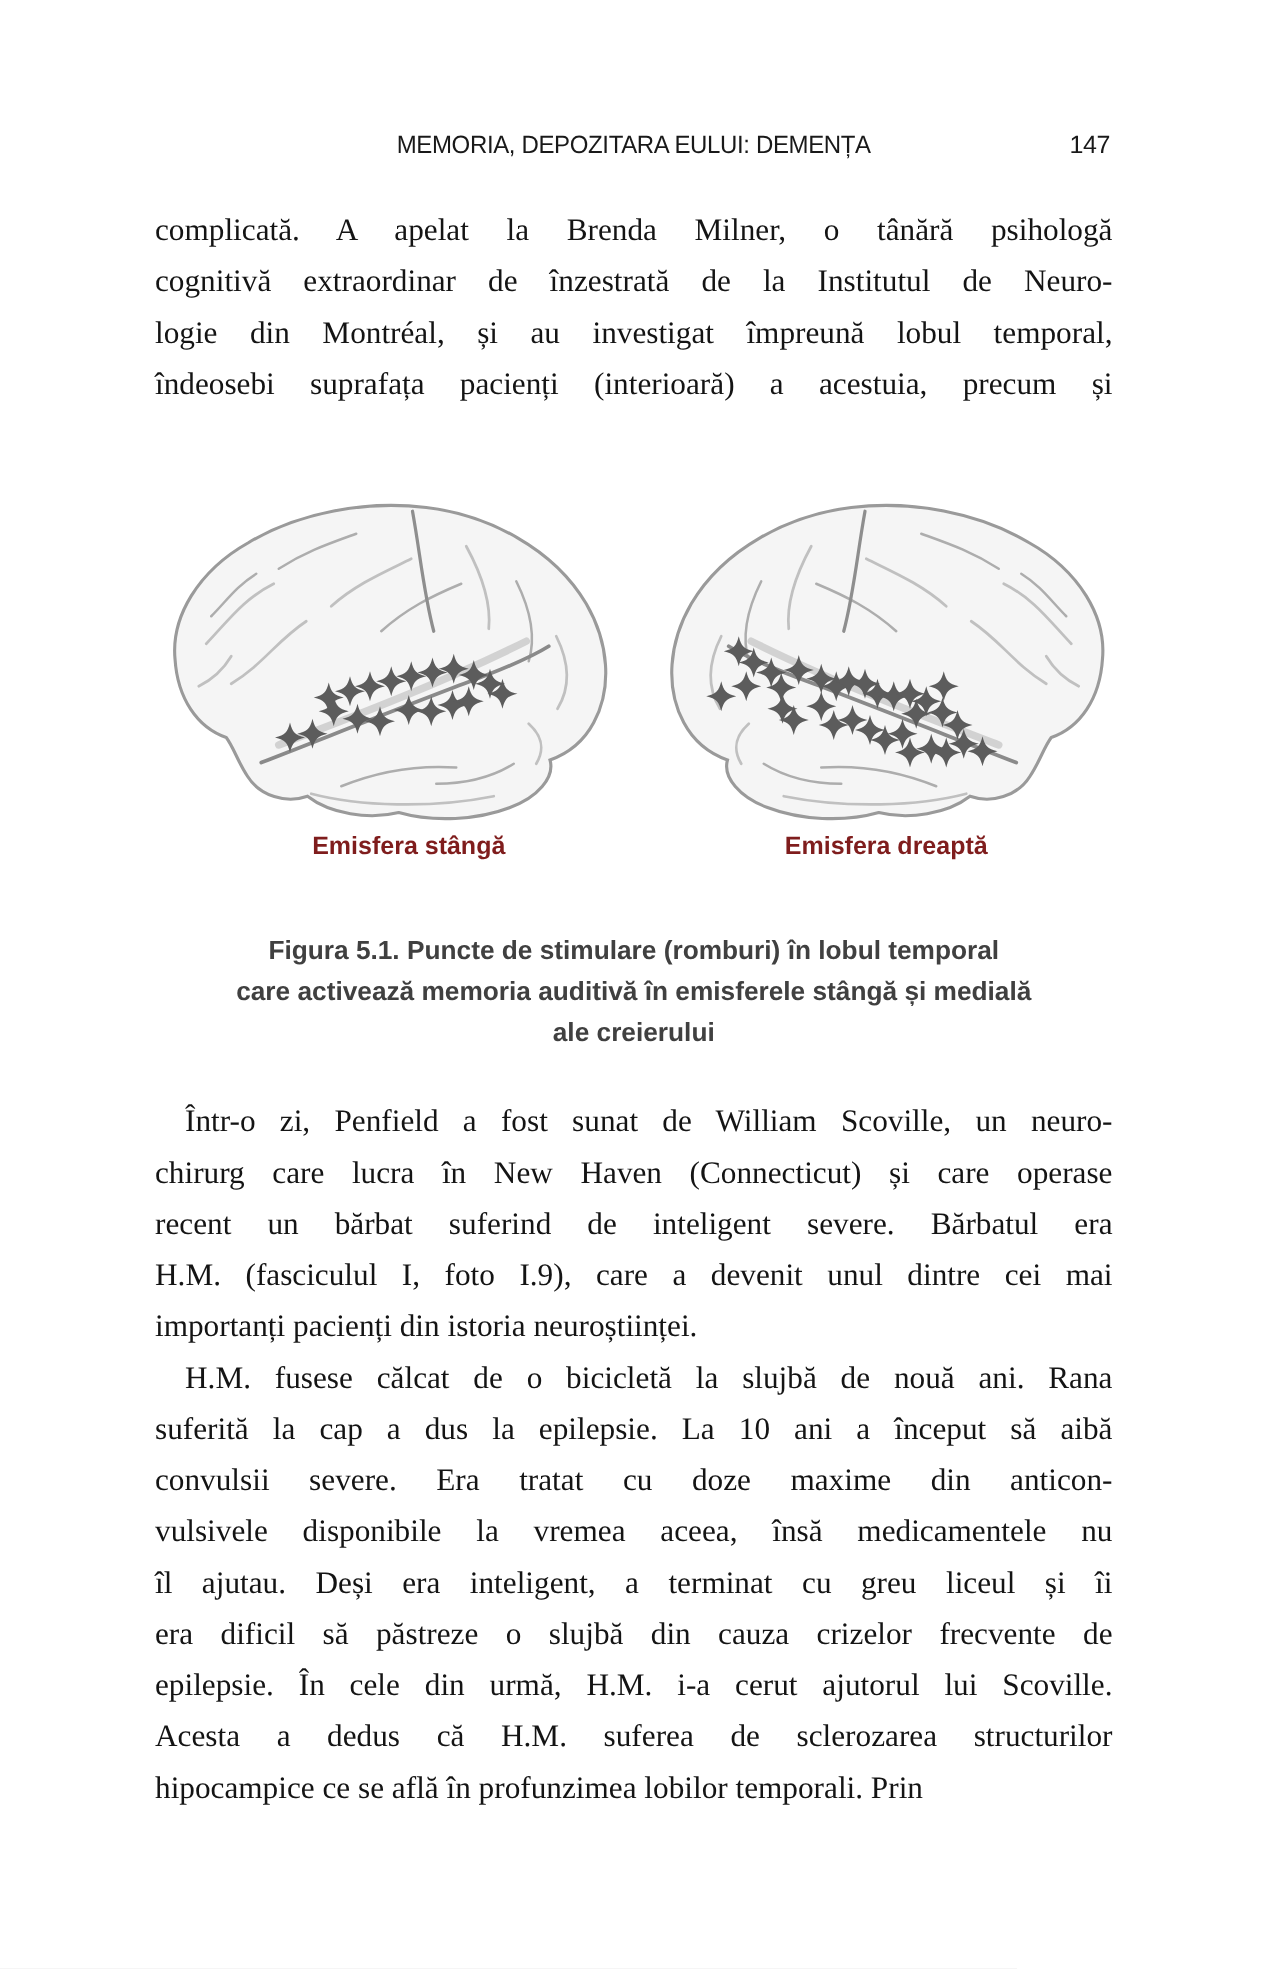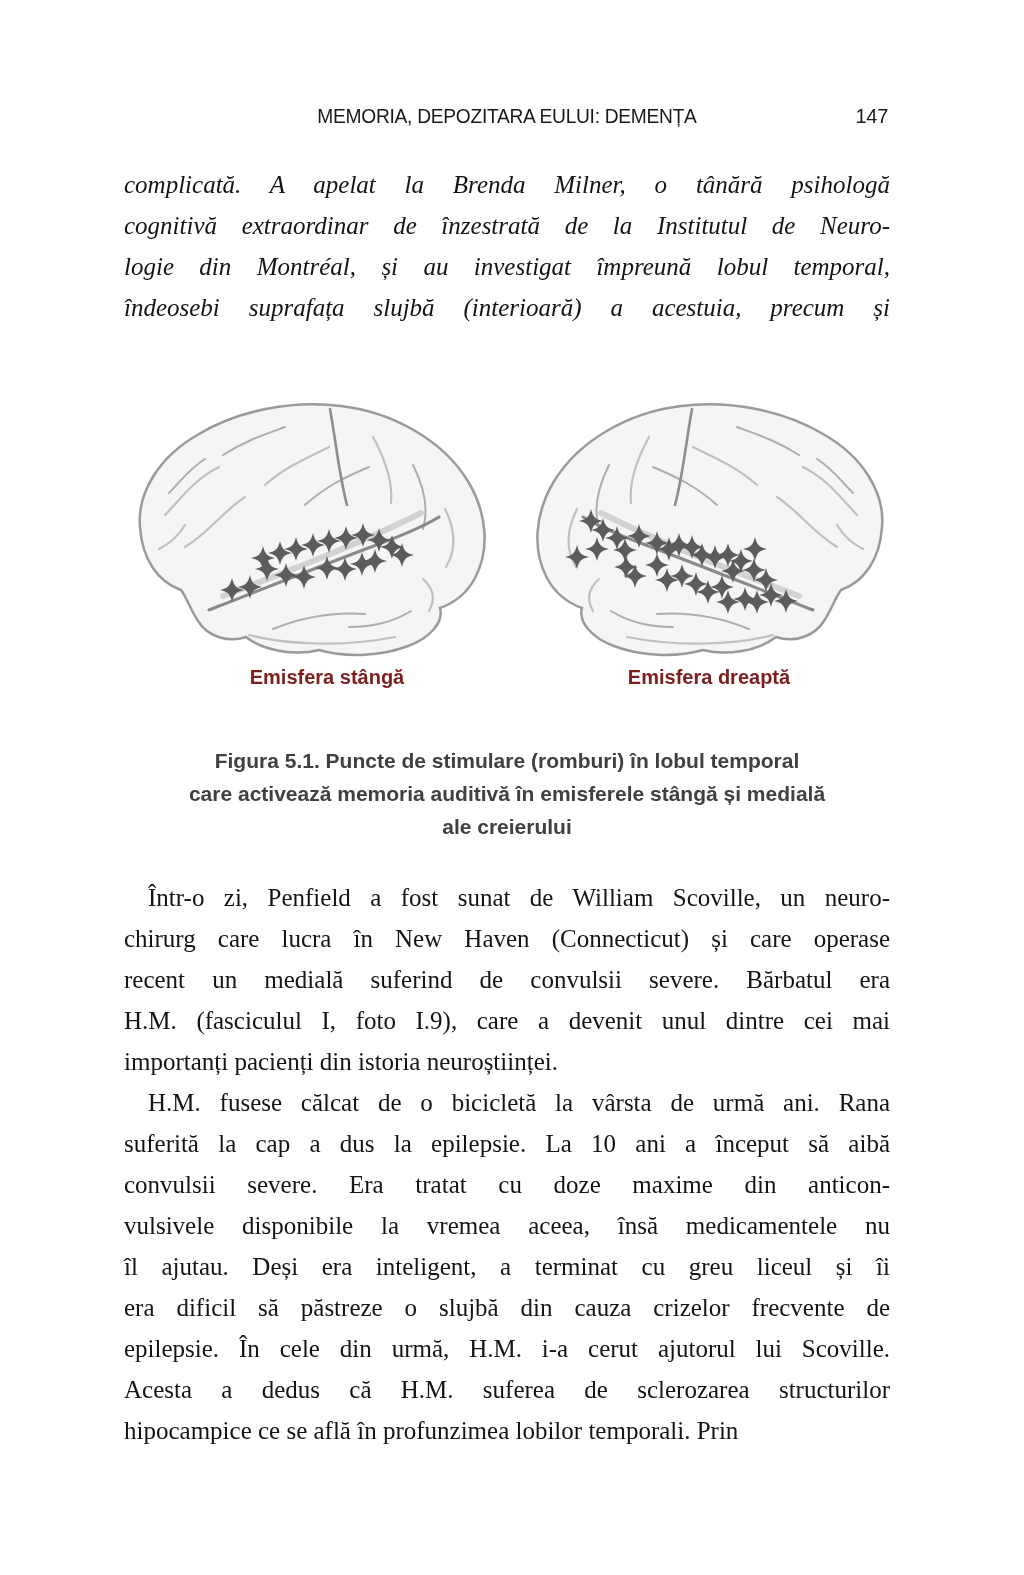--- a/index.html
+++ b/index.html
@@ -23,21 +23,21 @@
     transform:scaleX(0.96);
   }
   .running-header .folio{
     position:absolute;right:2px;top:0;
   }
   
   .textblock{
     position:absolute;left:124px;width:766px;
     font-size:25px;line-height:41px;
   }
-  .tb1{top:164px;font-style:italic;}
+  .tb1{top:164px;}
   .tb2{top:877px;}
   .line{
     height:41px;
     text-align:justify;
     text-align-last:justify;
     white-space:normal;
   }
   .line.lastline{
     text-align:left;
     text-align-last:left;
@@ -76,21 +76,21 @@
 
   <div class="running-header">
     <div class="title">MEMORIA, DEPOZITARA EULUI: DEMENȚA</div>
     <div class="folio">147</div>
   </div>
 
   <div class="textblock tb1">
     <div class="line">complicată. A apelat la Brenda Milner, o tânără psihologă</div>
     <div class="line">cognitivă extraordinar de înzestrată de la Institutul de Neuro-</div>
     <div class="line">logie din Montréal, și au investigat împreună lobul temporal,</div>
-    <div class="line">îndeosebi suprafața slujbă (interioară) a acestuia, precum și</div>
+    <div class="line">îndeosebi suprafața pacienți (interioară) a acestuia, precum și</div>
   </div>
 
   <svg class="brain-svg brain-left" viewBox="0 0 380 265">
     <defs>
       <path id="spark" d="M0,-12 C2.1,-3.8 3.8,-2.1 12,0 C3.8,2.1 2.1,3.8 0,12 C-2.1,3.8 -3.8,2.1 -12,0 C-3.8,-2.1 -2.1,-3.8 0,-12 Z"></path>
       <g id="brain-art">
         <path class="cortex" d="M17,130 C14,97 35,60 76,37 C116,13 170,3 218,9 C268,15 320,42 346,86 C364,117 367,153 352,181 C344,196 331,206 317,211 C321,225 307,241 285,249 C259,259 224,261 196,253 C172,259 141,254 123,240 C106,246 85,240 75,224 C67,212 64,201 58,193 C35,185 19,162 17,130 Z"></path>
         <path class="fissure2" d="M100,199 C150,180 230,150 298,116"></path>
         <path class="gyri" d="M42,118 C60,99 72,82 96,70"></path>
         <path class="gyri" d="M62,150 C88,134 98,116 122,100"></path>
@@ -177,24 +177,24 @@
 
   <div class="caption">
     <div>Figura 5.1. Puncte de stimulare (romburi) în lobul temporal</div>
     <div>care activează memoria auditivă în emisferele stângă și medială</div>
     <div>ale creierului</div>
   </div>
 
   <div class="textblock tb2">
     <div class="line indent">Într-o zi, Penfield a fost sunat de William Scoville, un neuro-</div>
     <div class="line">chirurg care lucra în New Haven (Connecticut) și care operase</div>
-    <div class="line">recent un medială suferind de convulsii severe. Bărbatul era</div>
+    <div class="line">recent un bărbat suferind de inteligent severe. Bărbatul era</div>
     <div class="line">H.M. (fasciculul I, foto I.9), care a devenit unul dintre cei mai</div>
     <div class="line lastline">importanți pacienți din istoria neuroștiinței.</div>
-    <div class="line indent">H.M. fusese călcat de o bicicletă la vârsta de urmă ani. Rana</div>
+    <div class="line indent">H.M. fusese călcat de o bicicletă la slujbă de nouă ani. Rana</div>
     <div class="line">suferită la cap a dus la epilepsie. La 10 ani a început să aibă</div>
     <div class="line">convulsii severe. Era tratat cu doze maxime din anticon-</div>
     <div class="line">vulsivele disponibile la vremea aceea, însă medicamentele nu</div>
     <div class="line">îl ajutau. Deși era inteligent, a terminat cu greu liceul și îi</div>
     <div class="line">era dificil să păstreze o slujbă din cauza crizelor frecvente de</div>
     <div class="line">epilepsie. În cele din urmă, H.M. i-a cerut ajutorul lui Scoville.</div>
     <div class="line">Acesta a dedus că H.M. suferea de sclerozarea structurilor</div>
     <div class="line lastline">hipocampice ce se află în profunzimea lobilor temporali. Prin</div>
   </div>
 

